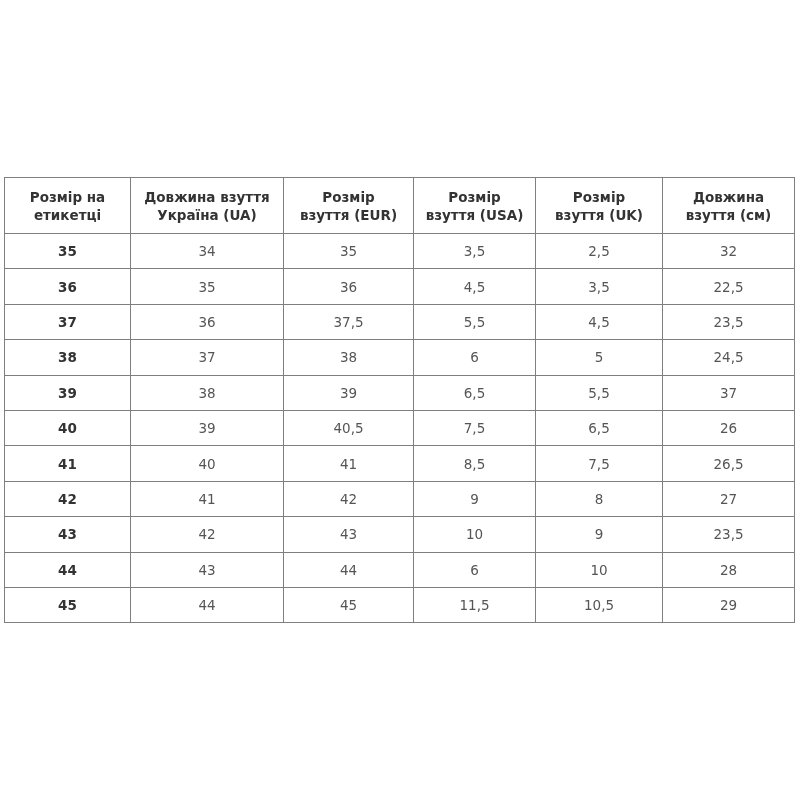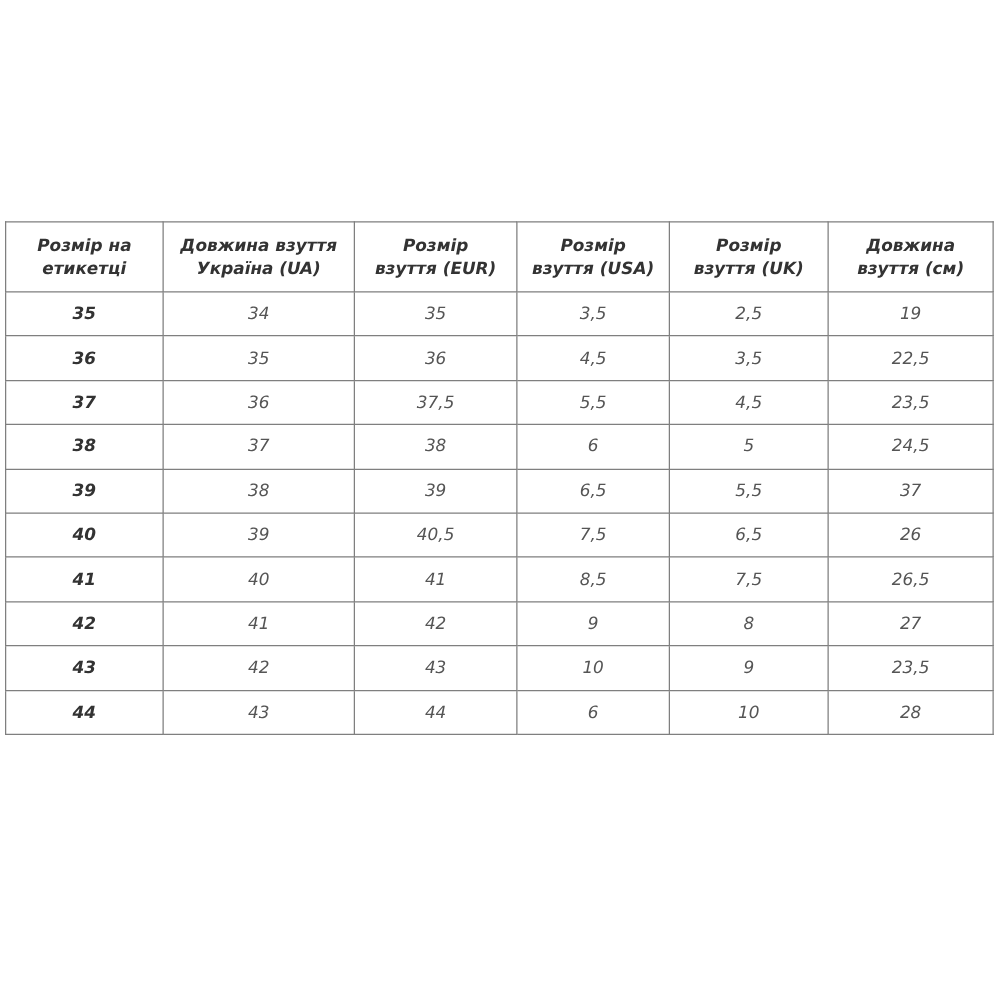--- a/index.html
+++ b/index.html
@@ -9,21 +9,20 @@
     width: 800px;
     height: 800px;
     font-family: "DejaVu Sans", "Liberation Sans", sans-serif;
   }
   .page {
     position: relative;
     width: 800px;
     height: 800px;
     background: #ffffff;
     overflow: hidden;
-    font-style: italic;
   }
   table.size-chart {
     position: absolute;
     left: 4px;
     top: 177px;
     width: 790px;
     border-collapse: collapse;
     table-layout: fixed;
     background: #ffffff;
   }
@@ -96,21 +95,21 @@
         </th>
       </tr>
     </thead>
     <tbody>
       <tr>
         <td class="label-col">35</td>
         <td>34</td>
         <td>35</td>
         <td>3,5</td>
         <td>2,5</td>
-        <td>19</td>
+        <td>32</td>
       </tr>
       <tr>
         <td class="label-col">36</td>
         <td>35</td>
         <td>36</td>
         <td>4,5</td>
         <td>3,5</td>
         <td>22,5</td>
       </tr>
       <tr>
@@ -170,15 +169,23 @@
         <td>23,5</td>
       </tr>
       <tr>
         <td class="label-col">44</td>
         <td>43</td>
         <td>44</td>
         <td>6</td>
         <td>10</td>
         <td>28</td>
       </tr>
+      <tr>
+        <td class="label-col">45</td>
+        <td>44</td>
+        <td>45</td>
+        <td>11,5</td>
+        <td>10,5</td>
+        <td>29</td>
+      </tr>
     </tbody>
   </table>
 </div>
 
 </body></html>

